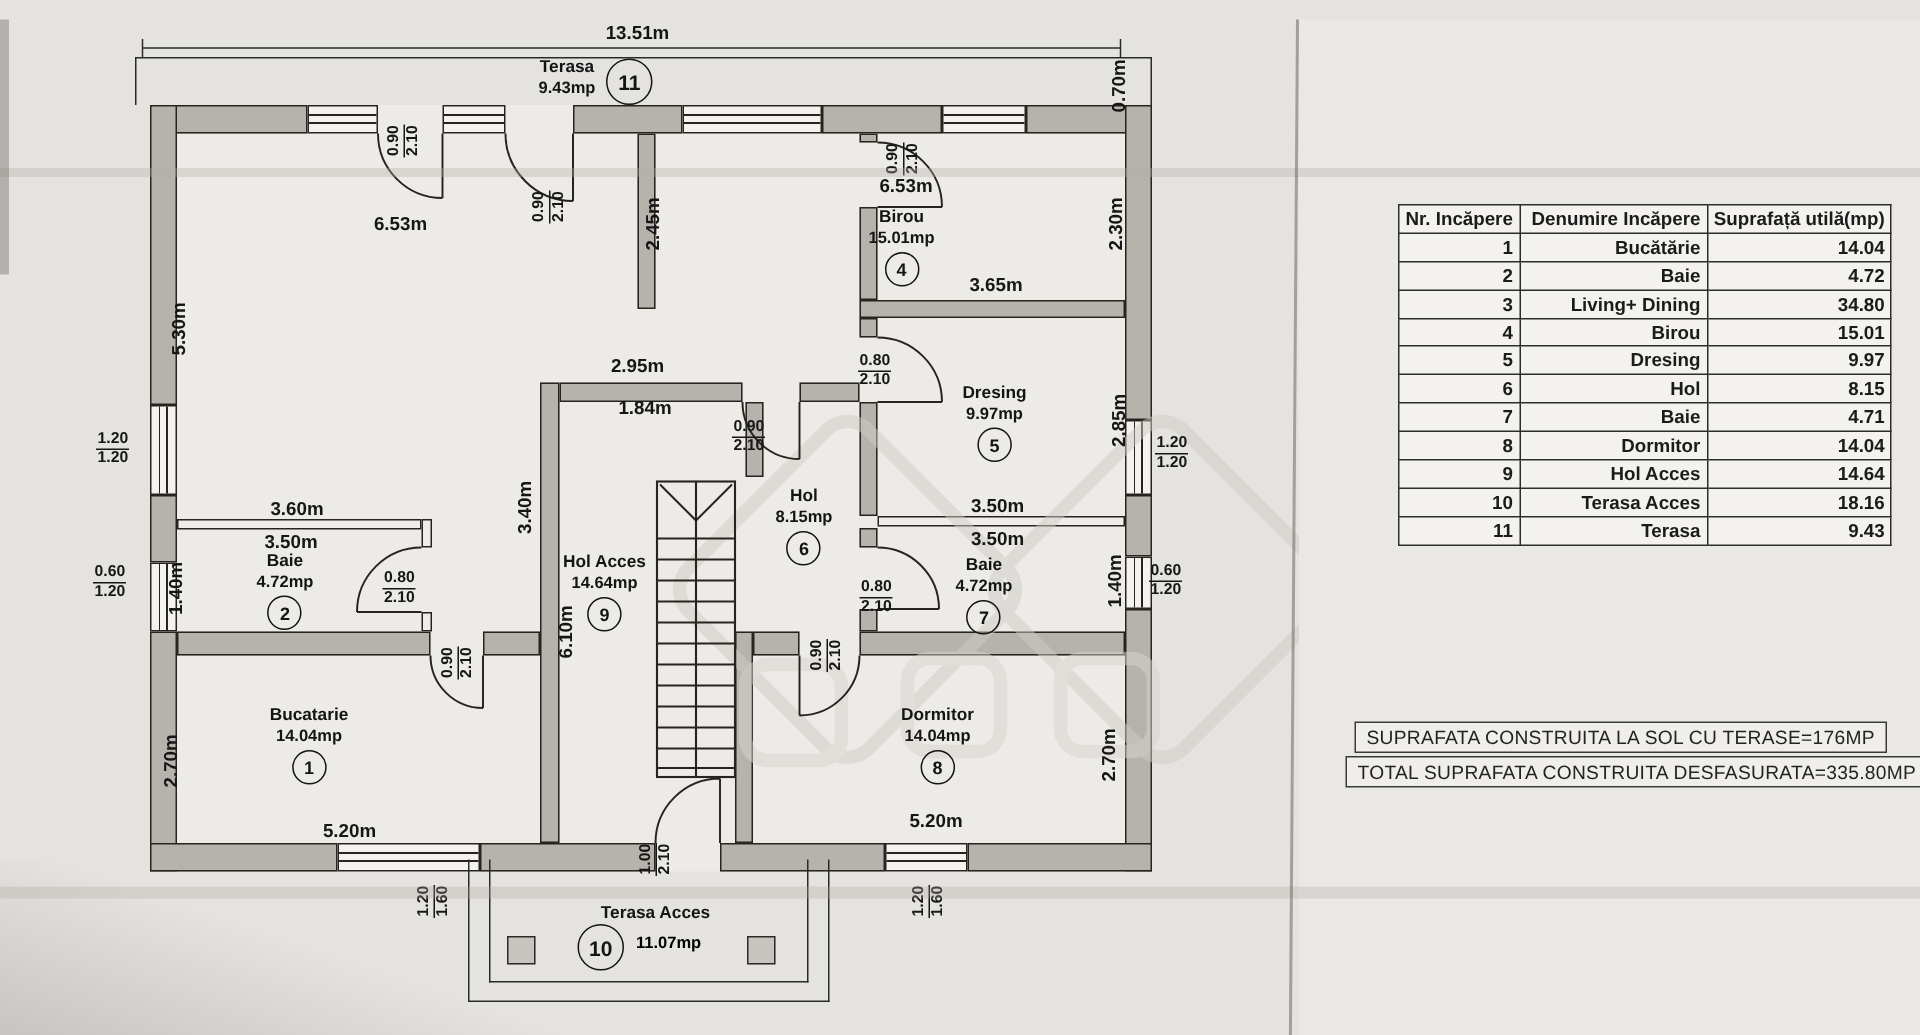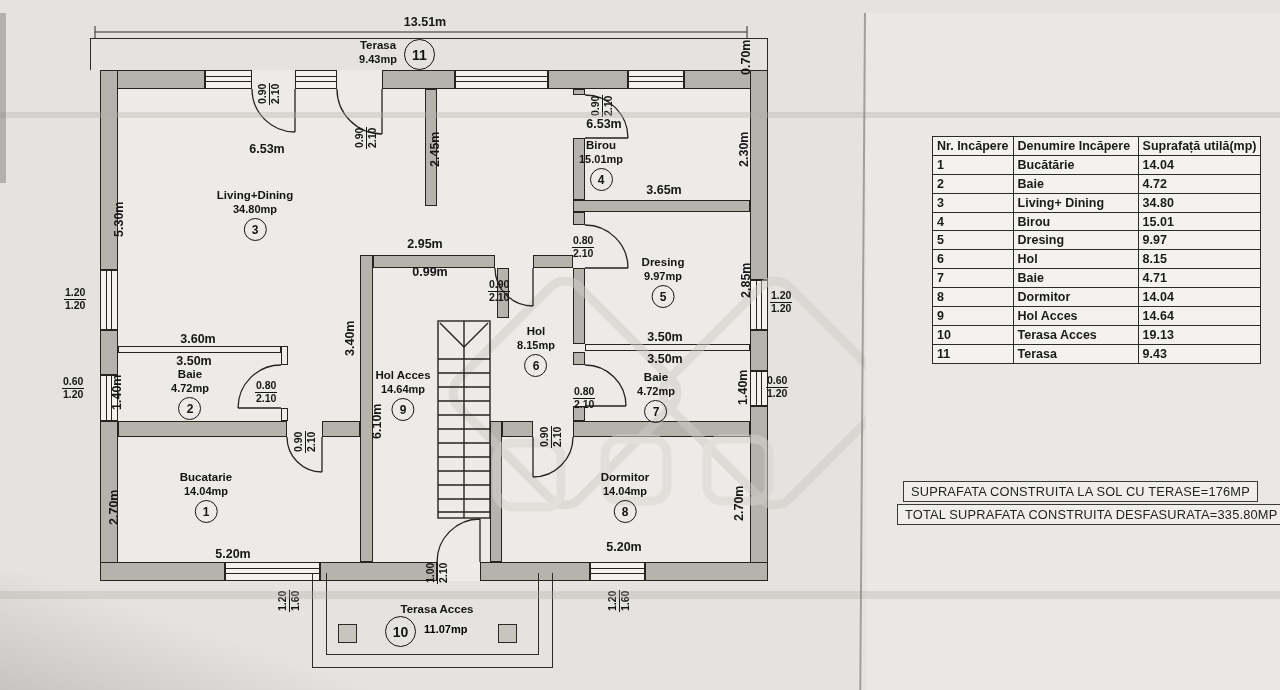--- a/index.html
+++ b/index.html
@@ -26,21 +26,21 @@
   .rname{font-weight:700;font-size:11.5px}
   .rarea{font-weight:700;font-size:11px;margin-top:2px}
   .circ{width:23px;height:23px;border:1.7px solid #141414;border-radius:50%;
         display:flex;align-items:center;justify-content:center;
         font-weight:700;font-size:12px;color:#141414;background:transparent;margin:3px auto 0;box-sizing:border-box}
   .circ-lg{width:31px;height:31px;font-size:14px}
   .thinbox{position:absolute;box-sizing:border-box}
   
   #areas-table{position:absolute;left:932px;top:123px;border-collapse:collapse;
         background:#f3f2ef;font-weight:700;font-size:12.5px;color:#1b1b1b}
-  #areas-table td{border:1.6px solid #2c2c2c;height:17.9px;padding:0 4px;text-align:left;white-space:nowrap}
+  #areas-table td{border:1.6px solid #2c2c2c;height:17.9px;padding:0 4px;text-align:right;white-space:nowrap}
   #areas-table td.merge{text-align:right;padding-right:6px}
   
   .notebox{position:absolute;border:1.6px solid #3a3a38;background:#f0eeeb;
         font-size:12.8px;color:#24241f;padding:2px 7px;white-space:nowrap;letter-spacing:.2px}
   
   #logo{position:absolute;left:30px;top:612px;font-weight:700;font-size:40px;
         color:#f8f7f5;letter-spacing:1.5px;opacity:.95}
   #logo .sq{display:inline-block;width:21px;height:21px;background:#f8f7f5;border-radius:5px;margin:0 3px}
   svg{position:absolute;left:0;top:0;pointer-events:none}
 </style>
@@ -140,21 +140,21 @@
 
   <div class="dim" style="left:425px;top:2px">13.51m</div>
   <div class="dimv" style="left:739px;top:62px">0.70m</div>
   <div class="dim" style="left:267px;top:129px">6.53m</div>
   <div class="dimv" style="left:112px;top:224px">5.30m</div>
   <div class="dimv" style="left:428px;top:154px">2.45m</div>
   <div class="dim" style="left:604px;top:104px">6.53m</div>
   <div class="dimv" style="left:737px;top:154px">2.30m</div>
   <div class="dim" style="left:664px;top:170px">3.65m</div>
   <div class="dim" style="left:425px;top:224px">2.95m</div>
-  <div class="dim" style="left:430px;top:252px">0.99m</div>
+  <div class="dim" style="left:430px;top:252px">1.84m</div>
   <div class="dimv" style="left:739px;top:285px">2.85m</div>
   <div class="dim" style="left:198px;top:319px">3.60m</div>
   <div class="dim" style="left:194px;top:341px">3.50m</div>
   <div class="dimv" style="left:110px;top:397px">1.40m</div>
   <div class="dimv" style="left:343px;top:343px">3.40m</div>
   <div class="dimv" style="left:370px;top:426px">6.10m</div>
   <div class="dim" style="left:665px;top:317px">3.50m</div>
   <div class="dim" style="left:665px;top:339px">3.50m</div>
   <div class="dimv" style="left:736px;top:392px">1.40m</div>
   <div class="dimv" style="left:107px;top:512px">2.70m</div>
@@ -230,25 +230,20 @@
   <div class="room" style="left:206px;top:458px">
     <div class="rname">Bucatarie</div>
     <div class="rarea">14.04mp</div>
     <div class="circ">1</div>
   </div>
   <div class="room" style="left:190px;top:355px">
     <div class="rname">Baie</div>
     <div class="rarea">4.72mp</div>
     <div class="circ">2</div>
   </div>
-  <div class="room" style="left:255px;top:176px">
-    <div class="rname">Living+Dining</div>
-    <div class="rarea">34.80mp</div>
-    <div class="circ">3</div>
-  </div>
   <div class="room" style="left:601px;top:126px">
     <div class="rname">Birou</div>
     <div class="rarea">15.01mp</div>
     <div class="circ">4</div>
   </div>
   <div class="room" style="left:663px;top:243px">
     <div class="rname">Dresing</div>
     <div class="rarea">9.97mp</div>
     <div class="circ">5</div>
   </div>
@@ -344,21 +339,21 @@
           <td>14.04</td>
         </tr>
     <tr>
           <td>9</td>
           <td>Hol Acces</td>
           <td>14.64</td>
         </tr>
     <tr>
           <td>10</td>
           <td>Terasa Acces</td>
-          <td>19.13</td>
+          <td>18.16</td>
         </tr>
     <tr>
           <td>11</td>
           <td>Terasa</td>
           <td>9.43</td>
         </tr>
   </tbody>
     </table>
 
   <div class="notebox" style="left:903px;top:468px">SUPRAFATA CONSTRUITA LA SOL CU TERASE=176MP</div>

